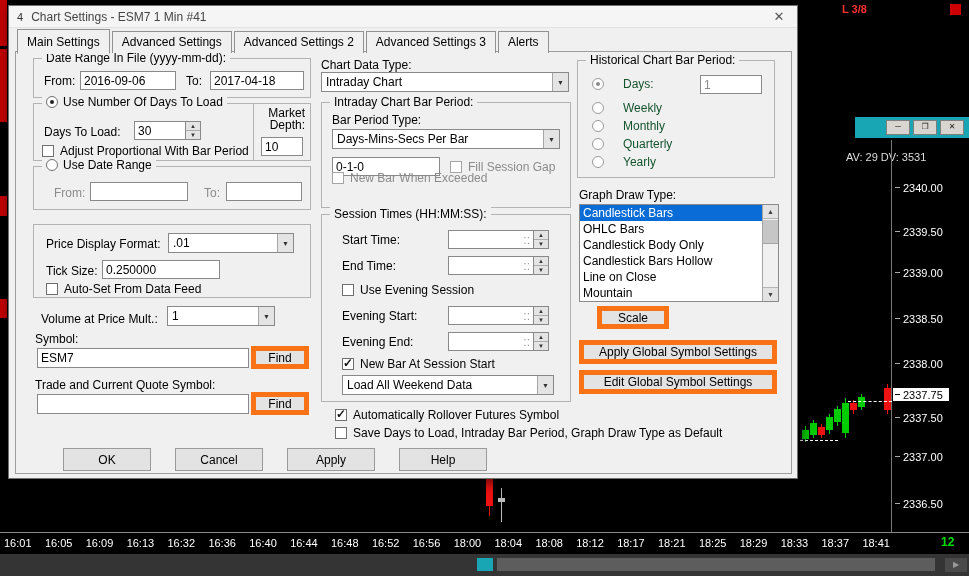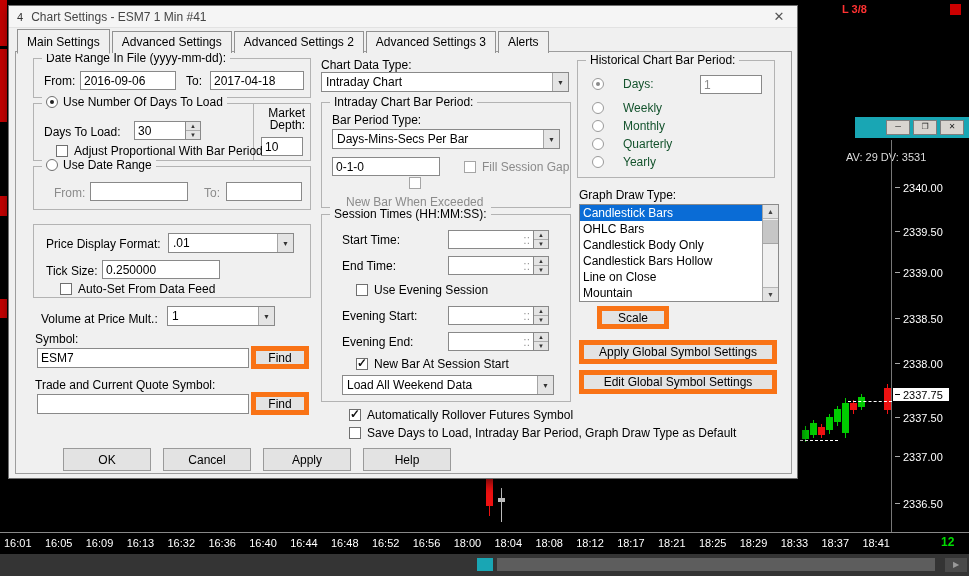--- a/index.html
+++ b/index.html
@@ -73,21 +73,21 @@
 
   .combo{position:absolute;background:#fff;border:1px solid #898989;display:flex;align-items:stretch;}
   .combo .cval{flex:1;padding:2px 0 0 4px;white-space:nowrap;overflow:hidden;}
   .combo .carrow{width:16px;background:#e4e4e4;border-left:1px solid #a5a5a5;display:flex;
                  align-items:center;justify-content:center;font-size:7px;color:#333;}
 
   .spinner{position:absolute;width:15px;display:flex;flex-direction:column;border:1px solid #898989;border-left:none;background:#e4e4e4;}
   .spinner .sp{flex:1;font-size:6px;line-height:8px;text-align:center;color:#333;}
   .spinner .sp:first-child{border-bottom:1px solid #ababab;}
 
-  .chkrow{position:absolute;display:flex;align-items:center;gap:6px;white-space:nowrap;margin-left:14px;}
+  .chkrow{position:absolute;display:flex;align-items:center;gap:6px;white-space:nowrap;}
   .chkbox{width:12px;height:12px;background:#fff;border:1px solid #6f6f6f;position:relative;flex:none;}
   .chkbox .mark{display:none;position:absolute;left:0px;top:-3px;font-size:12px;font-weight:bold;color:#111;}
   .chkrow.checked .chkbox .mark{display:block;}
   .chkrow.disabled{color:#8b8b8b;}
   .chkrow.disabled .chkbox{border-color:#a5a5a5;}
 
   .radio{width:12px;height:12px;border-radius:50%;background:#fff;border:1px solid #6f6f6f;position:relative;flex:none;}
   .checked .radio::after{content:"";position:absolute;left:3px;top:3px;width:4px;height:4px;border-radius:50%;background:#222;}
   .histrow{position:absolute;left:14px;display:flex;align-items:center;gap:19px;color:#14532d;}
   .histrow .radio{border-color:#9a9a9a;}
@@ -130,41 +130,41 @@
   #vol-lbl{left:32px;top:306px;} #vol-combo{left:158px;top:300px;width:108px;height:20px;}
   #sym-lbl{left:26px;top:326px;} #sym-input{left:28px;top:342px;width:212px;height:20px;}
   #find1{left:242px;top:340px;width:58px;height:23px;}
   #trade-lbl{left:26px;top:372px;} #trade-input{left:28px;top:388px;width:212px;height:20px;}
   #find2{left:242px;top:386px;width:58px;height:23px;}
 
   #cdt-lbl{left:312px;top:52px;} #cdt-combo{left:312px;top:66px;width:248px;height:20px;}
   #grp-intraday{left:312px;top:96px;width:250px;height:106px;}
   #bpt-lbl{left:10px;top:10px;} #bpt-combo{left:10px;top:26px;width:228px;height:20px;}
   #period-input{left:10px;top:54px;width:108px;height:19px;}
-  #fillgap-chk{left:128px;top:57px;} #exceed-chk{left:10px;top:74px;flex-direction:column;}
+  #fillgap-chk{left:128px;top:57px;} #exceed-chk{left:10px;top:68px;}
 
   #grp-session{left:312px;top:208px;width:250px;height:188px;}
   #st-lbl{left:20px;top:18px;} #st-input{left:126px;top:15px;width:86px;height:19px;} #st-spin{left:212px;top:15px;height:19px;}
   #et-lbl{left:20px;top:44px;} #et-input{left:126px;top:41px;width:86px;height:19px;} #et-spin{left:212px;top:41px;height:19px;}
   #eve-chk{left:20px;top:68px;}
   #es-lbl{left:20px;top:94px;} #es-input{left:126px;top:91px;width:86px;height:19px;} #es-spin{left:212px;top:91px;height:19px;}
   #ee-lbl{left:20px;top:120px;} #ee-input{left:126px;top:117px;width:86px;height:19px;} #ee-spin{left:212px;top:117px;height:19px;}
   #newbar-chk{left:20px;top:142px;}
   #weekend-combo{left:20px;top:160px;width:212px;height:20px;}
   #rollover-chk{left:326px;top:402px;}
   #savedef-chk{left:326px;top:420px;}
 
   #grp-hist{left:568px;top:54px;width:198px;height:118px;}
   #hist-days-val{left:122px;top:14px;width:62px;height:19px;}
   #graph-lbl{left:570px;top:182px;}
   #scale-btn{left:588px;top:300px;width:72px;height:23px;}
   #applyg-btn{left:570px;top:334px;width:198px;height:24px;}
   #editg-btn{left:570px;top:364px;width:198px;height:24px;}
 
-  #footer{position:absolute;left:14px;top:442px;display:flex;gap:12px;padding-left:40px;}
+  #footer{position:absolute;left:14px;top:442px;display:flex;gap:24px;padding-left:40px;}
   #footer .fbtn{position:static;width:88px;height:23px;background:#e3e3e3;border:1px solid #9a9a9a;
                 display:flex;align-items:center;justify-content:center;}
 </style>
 </head>
 <body>
 
 <div class="screen">
 
   <div class="layer">
 

